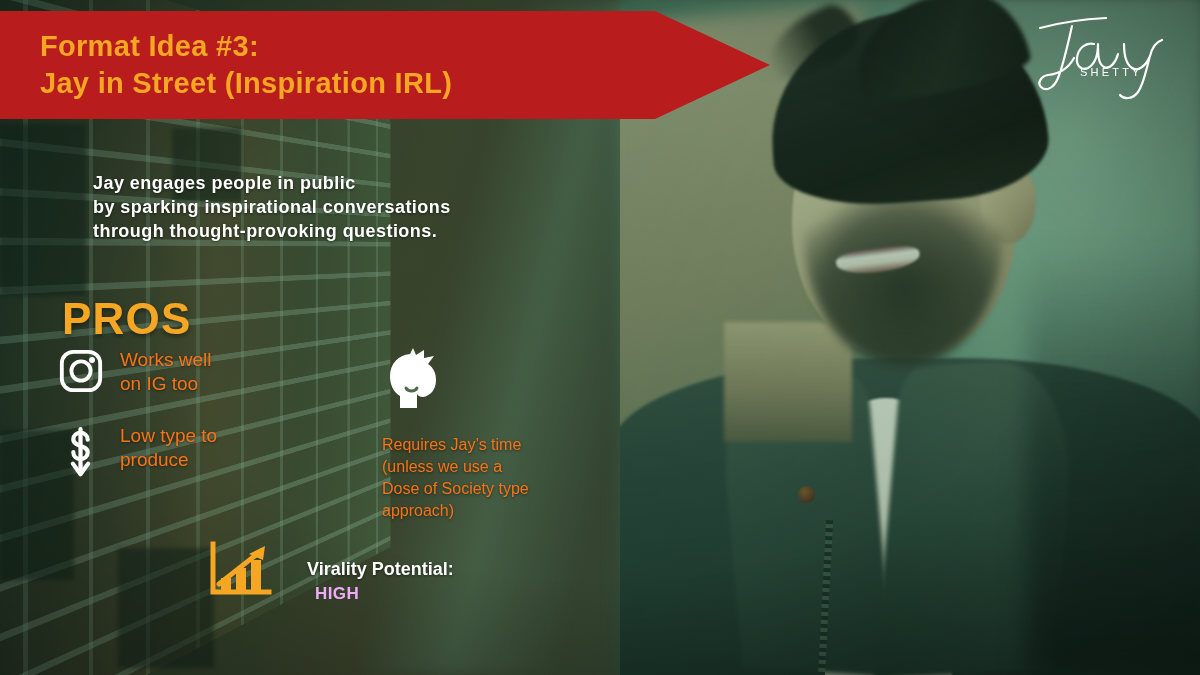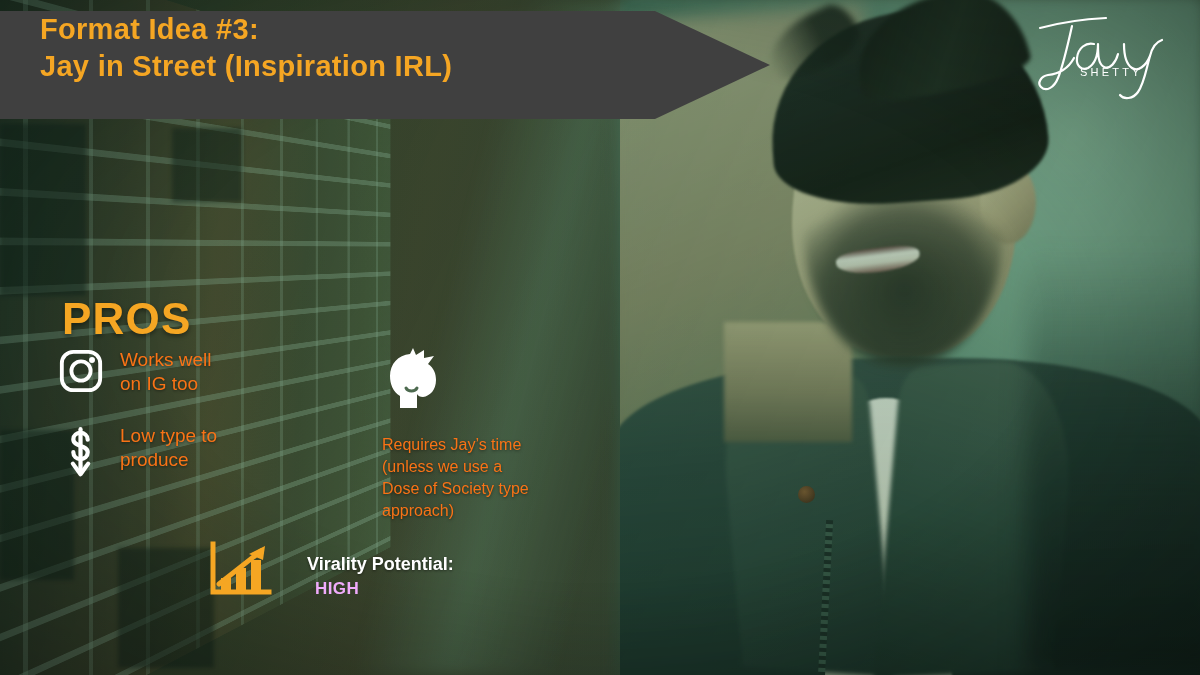--- a/index.html
+++ b/index.html
@@ -203,23 +203,23 @@
     mix-blend-mode:screen;
   }
   .vignette{
     position:absolute;inset:0;pointer-events:none;
     background:radial-gradient(ellipse at 50% 48%,rgba(0,0,0,0) 52%,rgba(0,0,0,0.34) 100%);
   }
 
   
   .banner{
     position:absolute;left:0;top:11px;width:770px;height:108px;
-    background:#404040;
+    background:#b91c1c;
     clip-path:polygon(0 0, 655px 0, 770px 54px, 655px 108px, 0 108px);
-    display:flex;
+    display:flex;align-items:center;
   }
   .banner-text{
     margin-left:40px;
     color:#f5a623;
     font-size:29px;
     font-weight:bold;
     line-height:1.28;
     letter-spacing:.3px;
     white-space:pre-line;
   }
@@ -245,21 +245,21 @@
   .item .tx{
     color:#f97316;font-size:19px;font-weight:normal;line-height:1.28;
     white-space:pre-line;text-shadow:0 1px 3px rgba(0,0,0,.5);
   }
   #pro-1{left:58px;top:348px;}
   #pro-2{left:58px;top:424px;}
   #con-1{left:382px;top:346px;flex-direction:column;}
   #con-1 .tx{font-size:16px;line-height:1.38;}
 
   
-  #virality{position:absolute;left:205px;top:540px;display:flex;align-items:center;gap:34px;}
+  #virality{position:absolute;left:205px;top:540px;display:flex;align-items:flex-end;gap:34px;}
   #virality .vtx{padding-top:8px;}
   .v-label{color:#fff;font-size:18px;font-weight:bold;text-shadow:0 1px 3px rgba(0,0,0,.5);}
   .v-value{color:#f0abfc;font-size:17px;font-weight:bold;margin-top:4px;letter-spacing:.4px;margin-left:8px;}
 
   
   #logo{position:absolute;right:22px;top:14px;width:150px;height:92px;}
 </style>
 </head>
 <body>
 
@@ -306,20 +306,23 @@
 
   <div class="grade"></div>
   <div class="grade2"></div>
   <div class="vignette"></div>
 
   <div class="banner">
     <div class="banner-text">Format Idea #3:
 Jay in Street (Inspiration IRL)</div>
   </div>
 
+  <div class="intro">Jay engages people in public
+by sparking inspirational conversations
+through thought-provoking questions.</div>
 
   <div class="col-head" id="pros-head">PROS</div>
 
   <div class="item" id="pro-1">
     <span class="ic">
       <svg width="46" height="46" viewBox="0 0 48 48">
         <rect x="4" y="4" width="40" height="40" rx="12" ry="12" fill="none" stroke="#fff" stroke-width="4"></rect>
         <circle cx="24" cy="24" r="10" fill="none" stroke="#fff" stroke-width="4"></circle>
         <circle cx="35.5" cy="12.5" r="3.1" fill="#fff"></circle>
       </svg>

